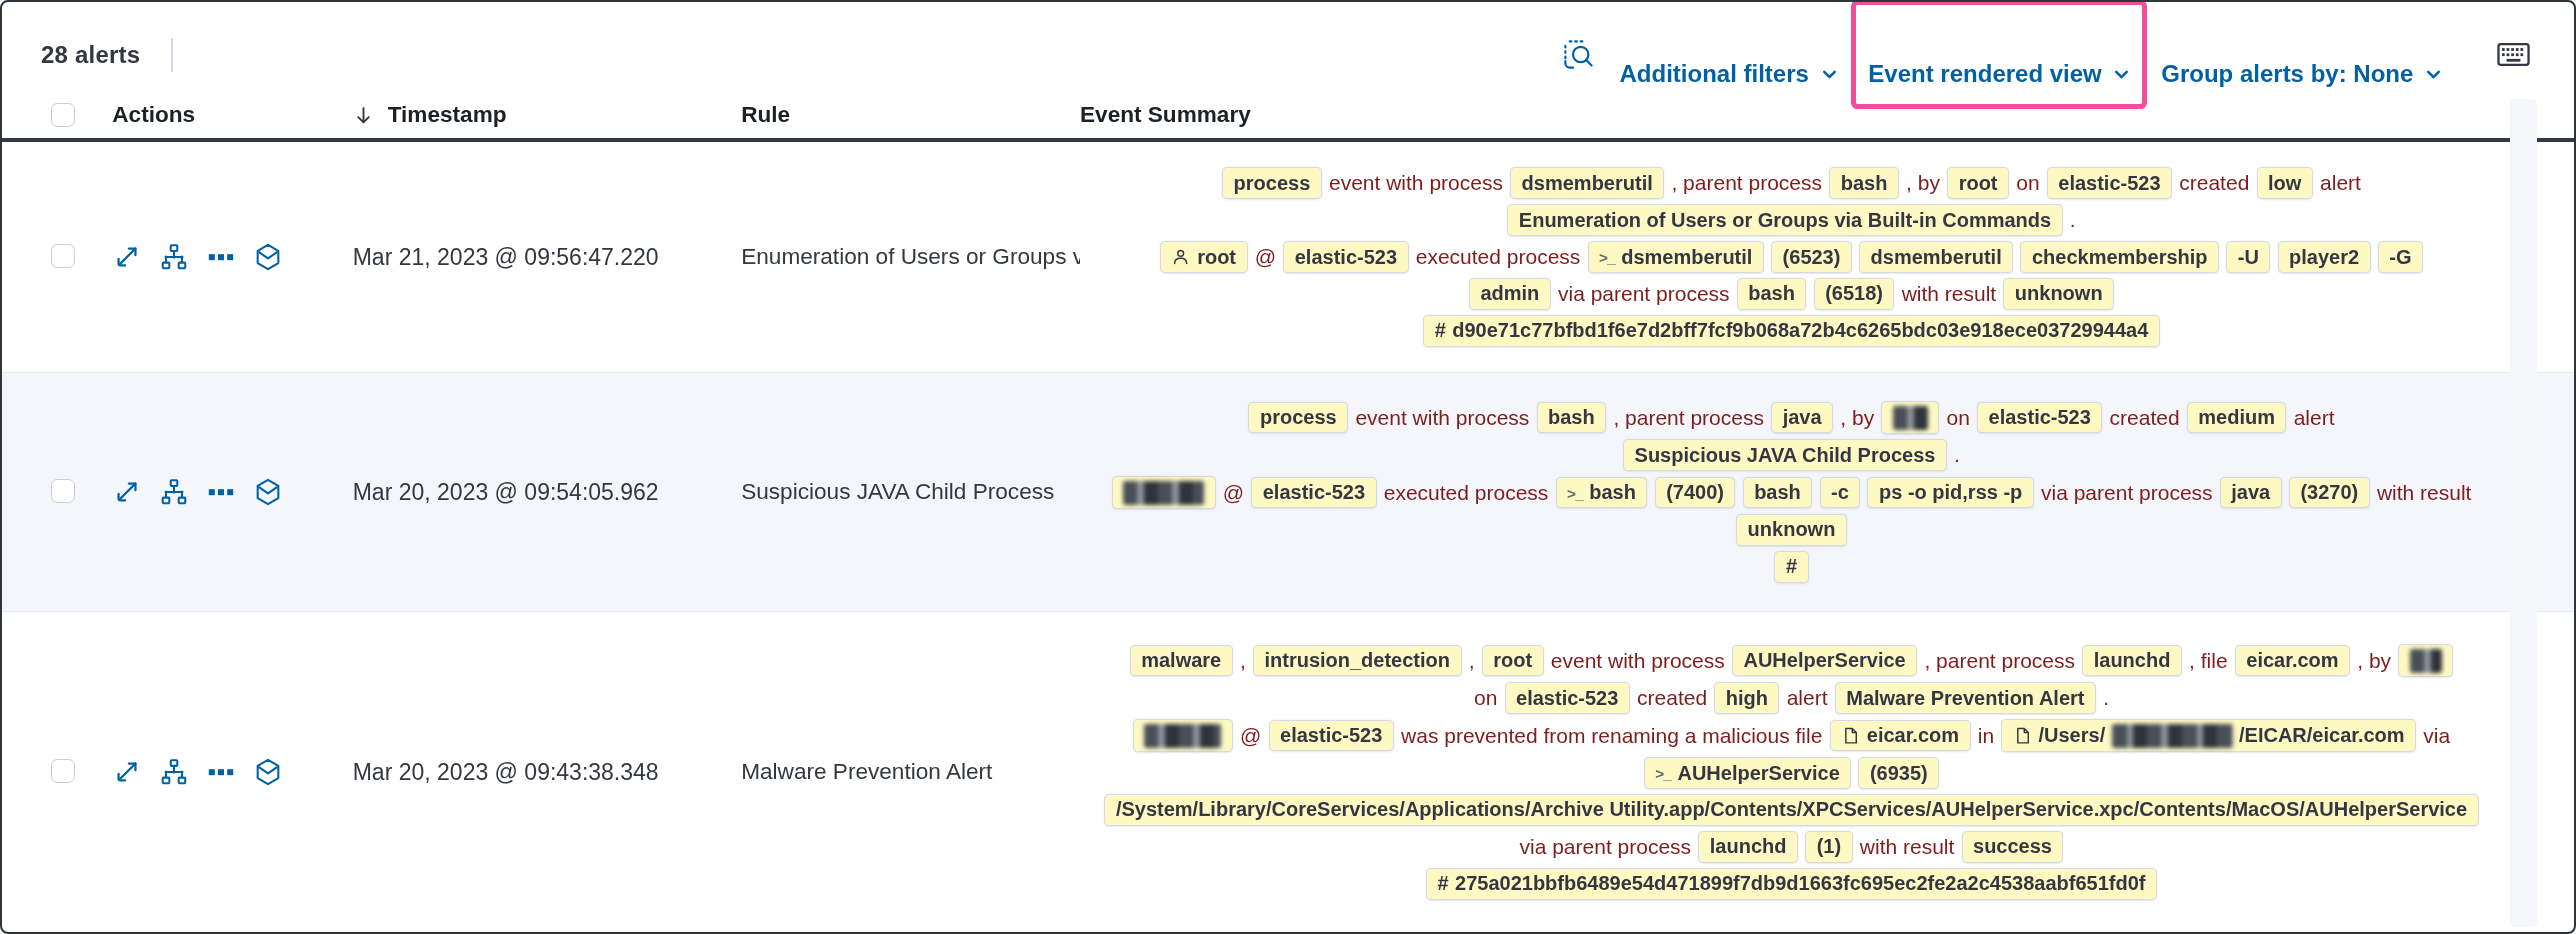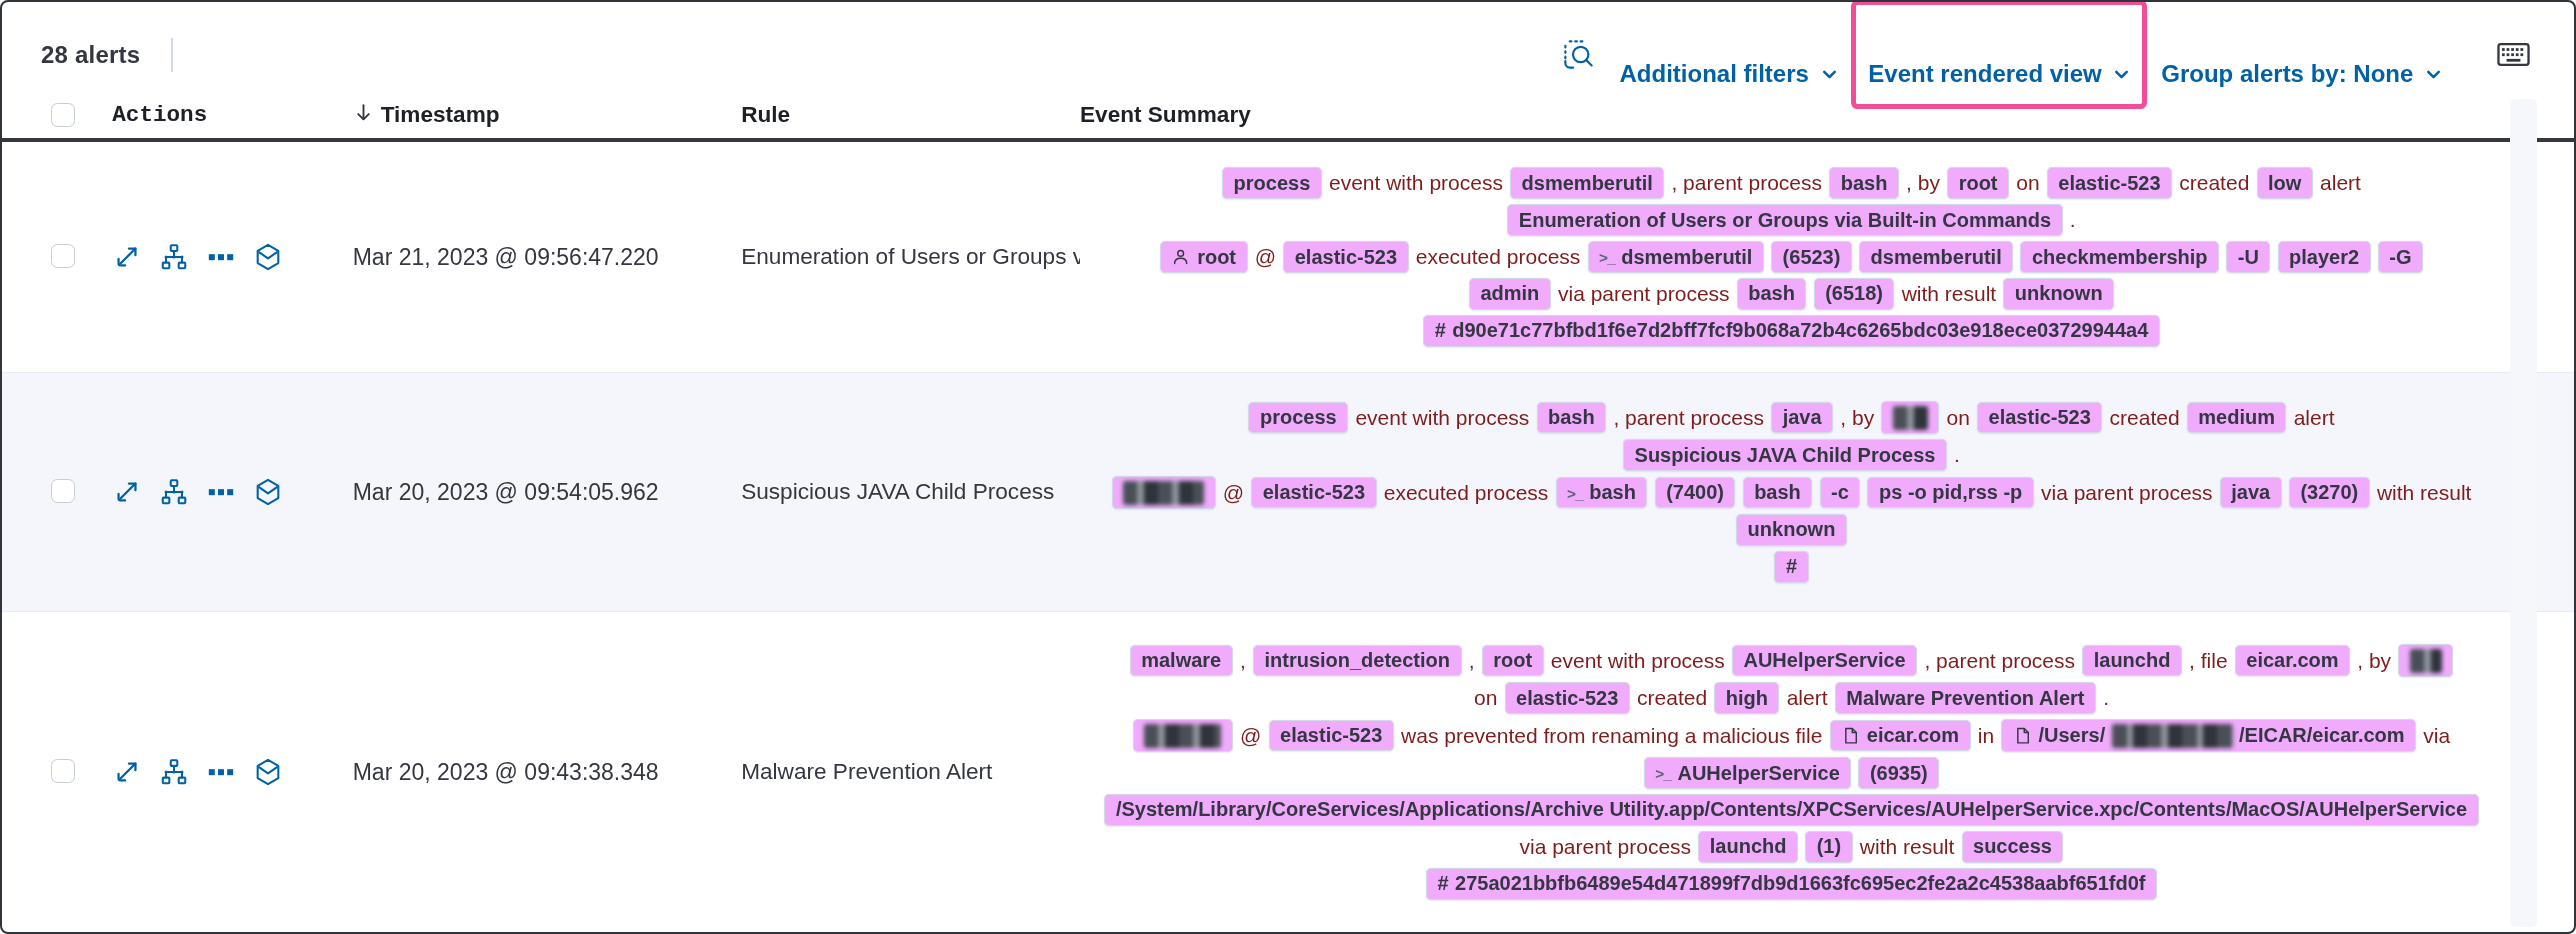--- a/index.html
+++ b/index.html
@@ -16,41 +16,41 @@
   .chev { width:21px; height:21px; }
   .icon-btn { display:flex; align-items:center; }
   .view-wrap { position:relative; padding:0 4.8px; }
   .annotation { position:absolute; top:-21px; bottom:-21px; left:-13px; right:-9.7px; border:5.6px solid #f04e98; border-radius:6.4px; pointer-events:none; }
   .kbd-btn { margin-left:27px; color:#343741; }
 
   
   .grid-cols { display:grid; grid-template-columns:63px 242px 395px 342px 1fr; align-items:center; padding:0 71px 0 36px; }
   .thead { height:50px; border-bottom:4px solid #343741; }
   .h { font-size:22.6px; font-weight:700; color:#1d2026; white-space:nowrap; }
-  .h-actions { padding-left:11.3px;font-family:Liberation Mono, monospace; }
-  .h-ts { padding-left:9.7px; display:flex; gap:7px; }
+  .h-actions { padding-left:11.3px; }
+  .h-ts { padding-left:9.7px; display:flex; align-items:center; gap:14px; }
   .h-rule { padding-left:3.2px; }
   .sort-ic { width:21px; height:21px; color:#343741; }
 
   .row { border-bottom:1.6px solid #e7eaf1; }
   .row.striped { background:#f4f6fb; }
   .row:last-child { border-bottom:none; }
 
   .cb { display:inline-block; width:24px; height:24px; border:1.6px solid #c6cdd9; border-radius:6.4px; background:#fff; margin-left:13px; cursor:pointer; }
   .cell-actions { display:flex; gap:17px; padding-left:11.3px; }
   .act { width:30px; height:30px; color:#0061a6; cursor:pointer; display:inline-flex; }
   .act svg { width:100%; height:100%; }
   .cell-ts { padding-left:9.7px; font-size:23px; color:#343741; white-space:nowrap; }
   .cell-rule { padding-left:3.2px; font-size:22.6px; color:#343741; white-space:nowrap; overflow:hidden; }
   .cell-sum { display:flex; flex-direction:column; align-items:center; justify-content:center; gap:5.6px; padding:17.7px 0; overflow:hidden; }
   .r1 { min-height:230px; } .r2 { min-height:238px; } .r3 { min-height:320px; }
 
   .sline { display:flex; align-items:center; justify-content:center; gap:7.2px; white-space:nowrap; }
   .stext { font-size:21px; color:#7f1d1d; }
-  .badge { display:inline-flex; align-items:center; gap:6.4px; background:#f0abfc; border:1.6px solid #d3dae6; border-radius:4.8px;
+  .badge { display:inline-flex; align-items:center; gap:6.4px; background:#fef9c3; border:1.6px solid #d3dae6; border-radius:4.8px;
            padding:3.2px 10.5px; font-size:20px; font-weight:600; color:#343741; box-shadow:0 0.8px 1.6px rgba(152,162,179,.25); }
   .badge svg { width:19.3px; height:19.3px; color:#343741; flex:none; }
   .term { font-size:15.3px; font-weight:700; color:#5b6470; letter-spacing:-0.8px; transform:translateY(0.8px); }
   .hashmark { font-size:20px; font-weight:600; color:#343741; }
   .redact { display:inline-block; height:24px; border-radius:2.4px; vertical-align:middle;
             background:repeating-linear-gradient(90deg,#494f57 0 14.5px,#8d939b 14.5px 21px,#2f343b 21px 35px);
             filter:blur(2px); }
 
   .vscroll { position:absolute; top:97px; bottom:4.8px; right:37px; width:27px; background:#f5f7fa; border-radius:4.8px; }
 </style>

